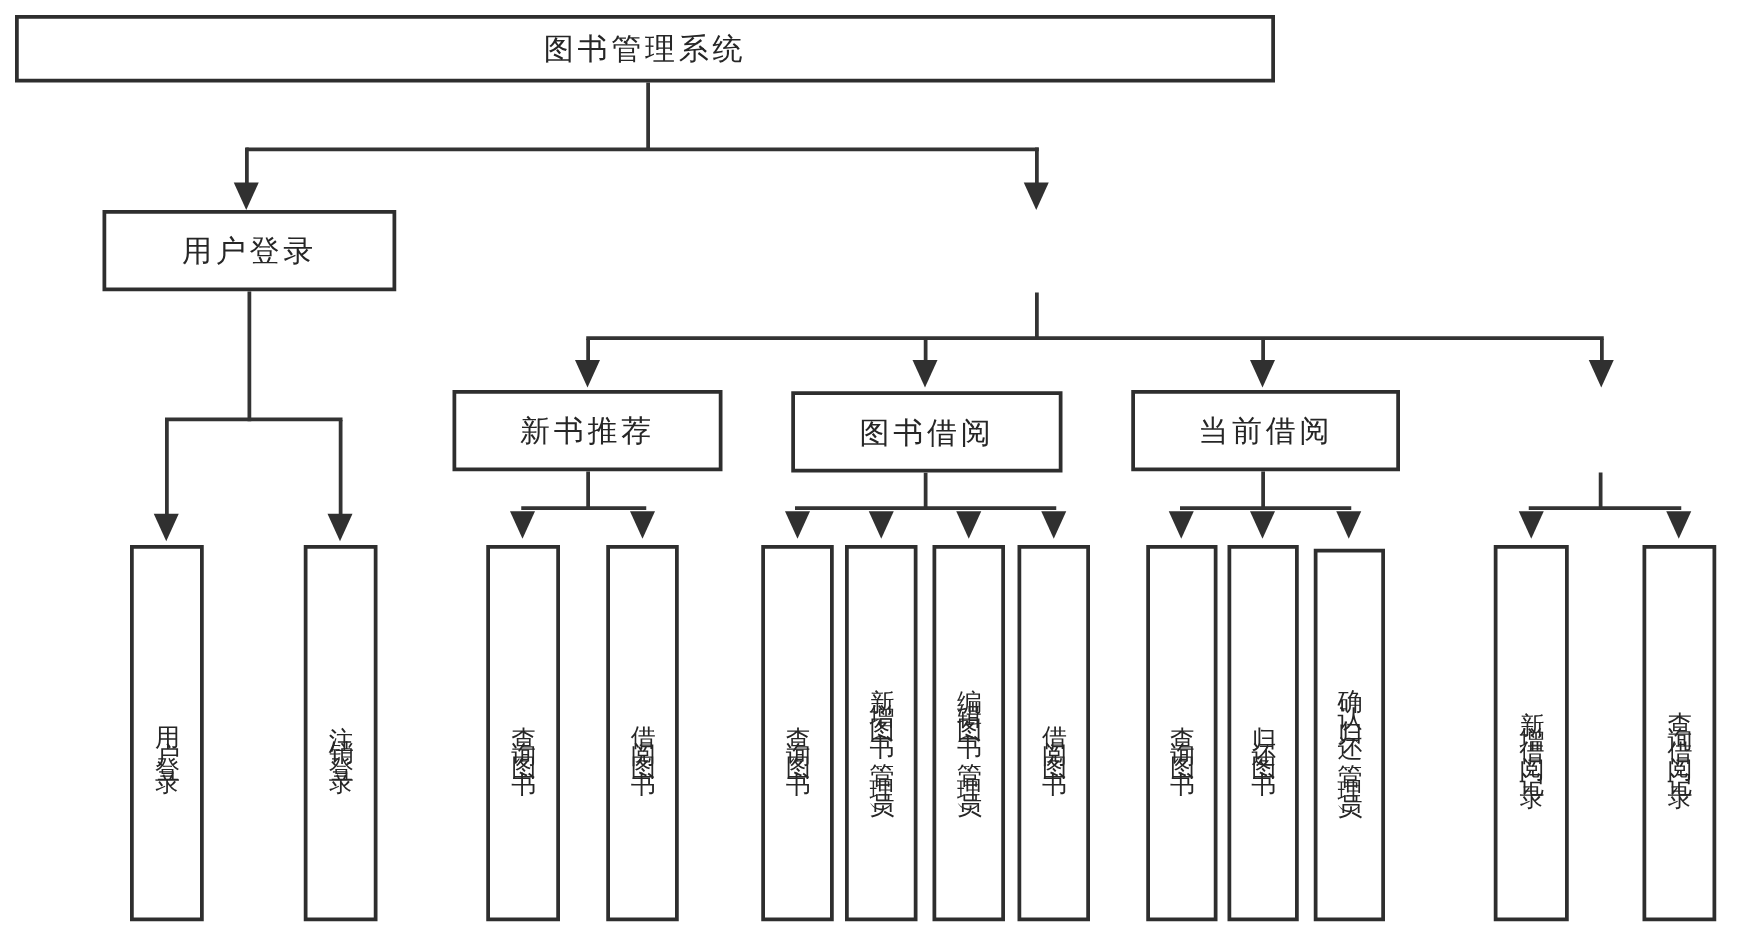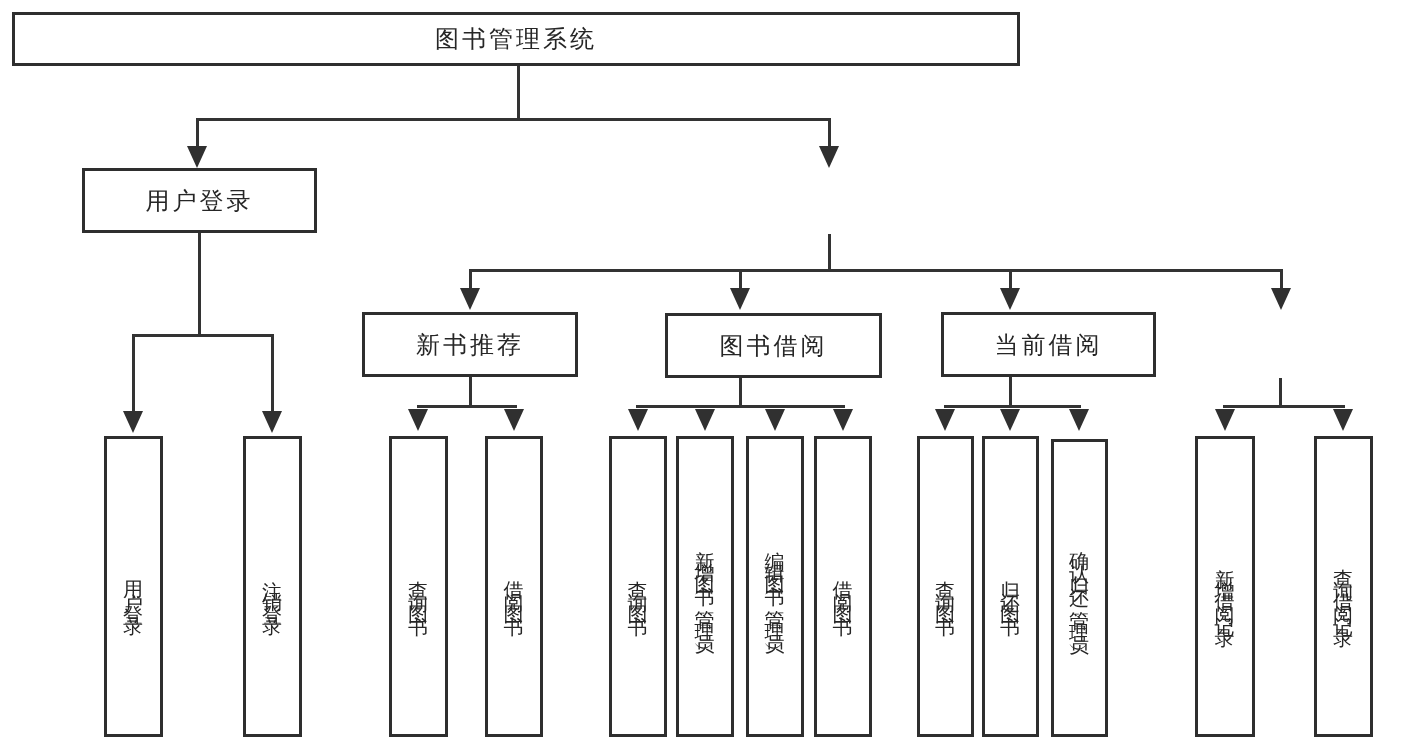--- a/index.html
+++ b/index.html
@@ -103,22 +103,22 @@
   <div class="line" style="left:1279px;top:378px;width:3px;height:30px;"></div>
   <div class="line" style="left:1223px;top:405px;width:122px;height:3px;"></div>
   <div class="arr" style="left:1215px;top:409px;"></div>
   <div class="arr" style="left:1333px;top:409px;"></div>
 
   <div class="box" style="left:12px;top:12px;width:1008px;height:54px;">图书管理系统</div>
 
   <div class="box" style="left:82px;top:168px;width:235px;height:65px;">用户登录</div>
 
   <div class="box" style="left:362px;top:312px;width:216px;height:65px;">新书推荐</div>
-  <div class="box" style="left:665px;top:313px;width:217px;height:65px;">图书借阅</div>
-  <div class="box" style="left:905px;top:312px;width:215px;height:65px;margin-left:36px;">当前借阅</div>
+  <div class="box" style="left:633px;top:313px;width:217px;height:65px;">图书借阅</div>
+  <div class="box" style="left:905px;top:312px;width:215px;height:65px;">当前借阅</div>
 
   <div class="box vbox" style="left:104px;top:436px;width:59px;height:301px;">用户登录</div>
   <div class="box vbox" style="left:243px;top:436px;width:59px;height:301px;">注销登录</div>
 
   <div class="box vbox" style="left:389px;top:436px;width:59px;height:301px;">查询图书</div>
   <div class="box vbox" style="left:485px;top:436px;width:58px;height:301px;">借阅图书</div>
 
   <div class="box vbox" style="left:609px;top:436px;width:58px;height:301px;">查询图书</div>
   <div class="box vbox" style="left:676px;top:436px;width:58px;height:301px;">新增图书（管理员）</div>
   <div class="box vbox" style="left:746px;top:436px;width:58px;height:301px;">编辑图书（管理员）</div>

